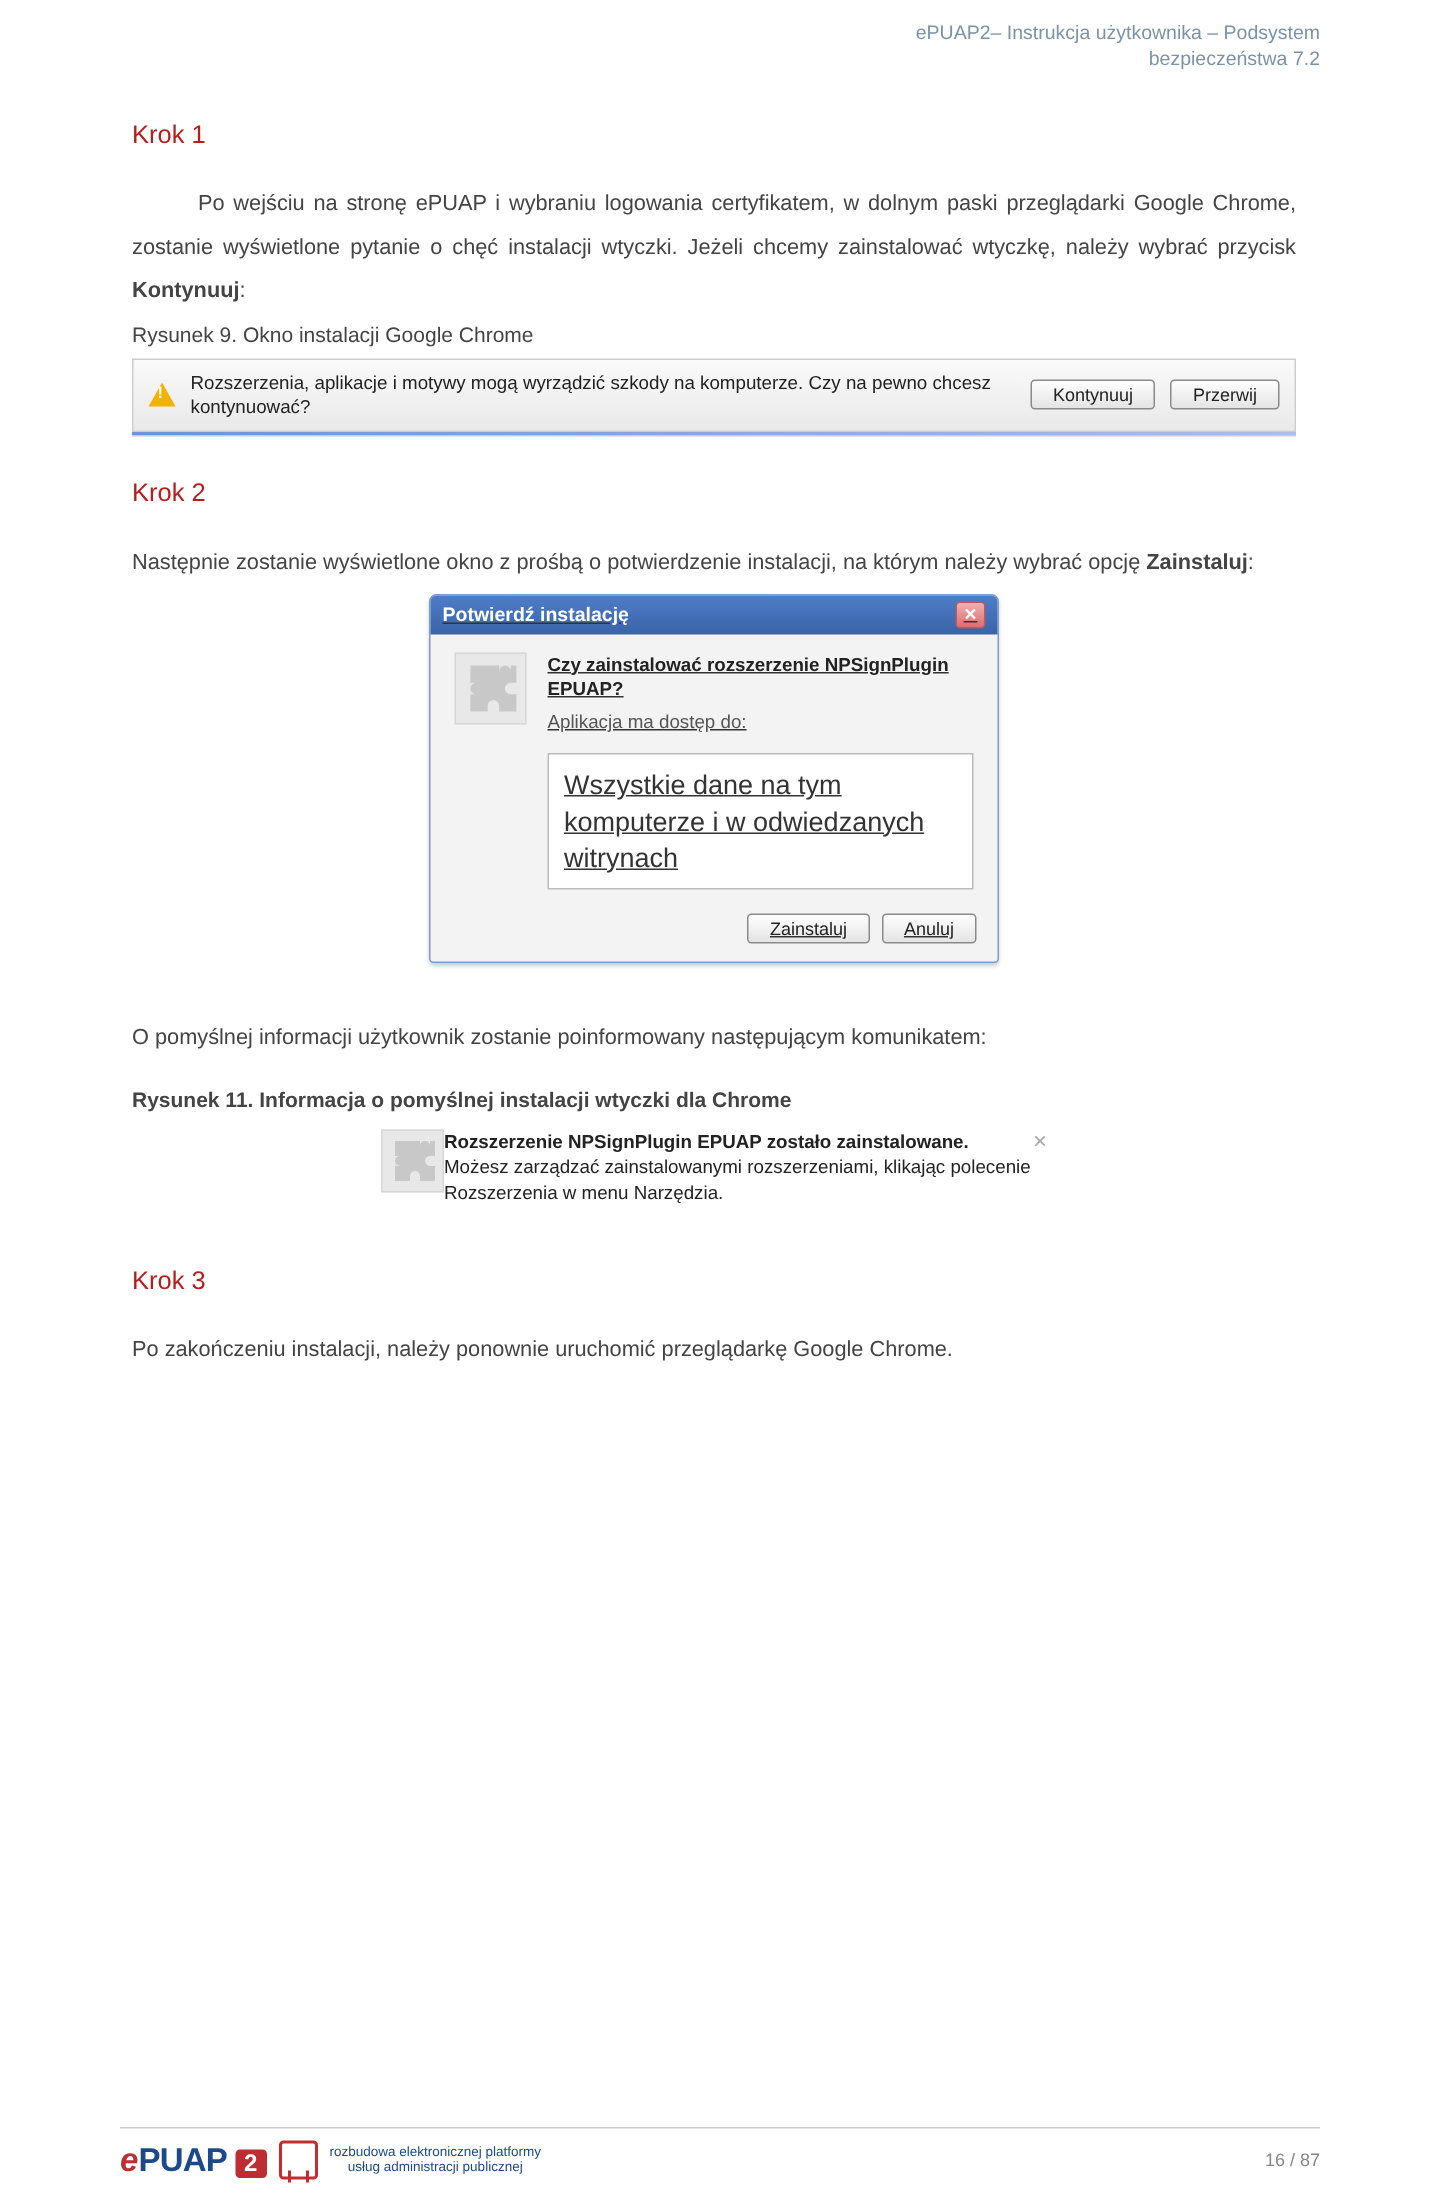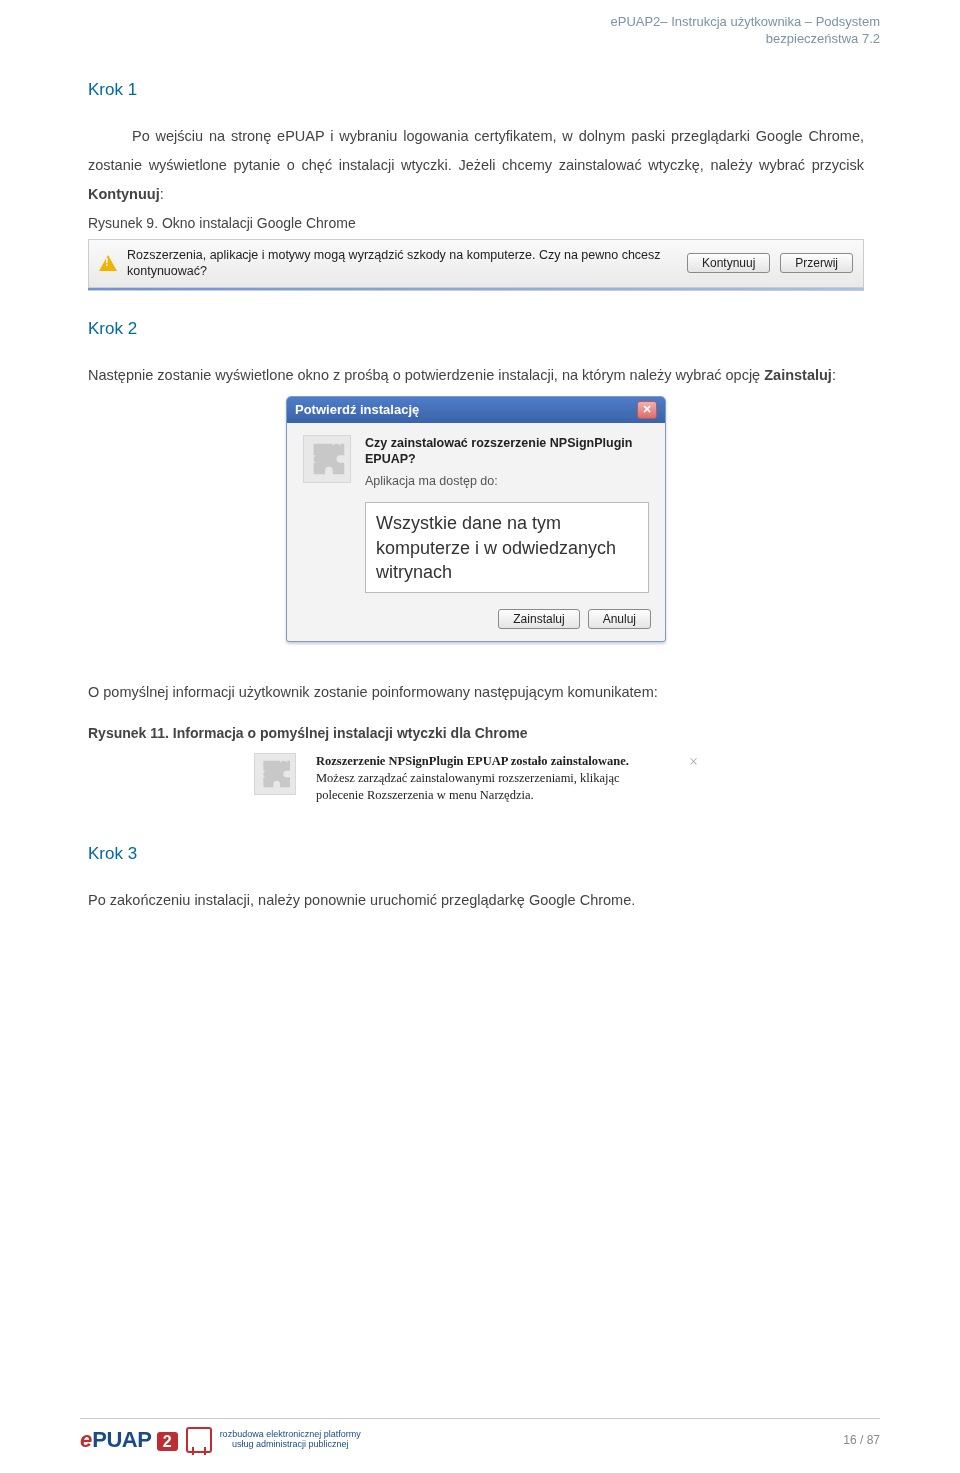--- a/index.html
+++ b/index.html
@@ -22,39 +22,39 @@
     line-height: 1.3;
   }
   .content {
     position: absolute;
     top: 80px;
     left: 88px;
     width: 776px;
   }
   .step-title {
     font-size: 17px;
-    color: #0369a1;
+    color: #b91c1c;
     margin-bottom: 22px;
   }
   .para {
     font-size: 14.5px;
     color: #444;
     line-height: 2.0;
     text-align: justify;
     margin-bottom: 4px;
   }
   .para-indent { text-indent: 44px; }
   .bold { font-weight: bold; }
   .caption {
     font-size: 14px;
     color: #444;
     margin: 6px 0 6px 0;
   }
   .fig-block1 { margin: 8px 0 28px 0; }
-  .fig-block2 { margin: 6px 0 36px 0; display:flex; justify-content:center; }
+  .fig-block2 { margin: 6px 0 36px 0; display:flex; justify-content:center;text-decoration:underline; }
   .fig-block3 { margin: 6px 0 34px 0; display:flex; justify-content:center; }
 
   
   .bar {
     width: 100%;
     background: linear-gradient(#fafafa,#e9e9e9);
     border: 1px solid #ccc;
     display: flex;
     align-items: center;
     padding: 7px 10px;
@@ -149,24 +149,24 @@
     display: flex;
     justify-content: flex-end;
     gap: 8px;
     padding: 6px 14px 12px 14px;
   }
 
   
   .notif {
     width: 460px;
     display: flex;
-    gap: 20px;
+    gap: 0;
     background: #fff;
     padding: 6px 8px;
-    font-family: Liberation Serif, serif;
+    font-family: Liberation Sans, sans-serif;
     font-size: 12.5px;
     color: #222;
   }
   .notif .puzzle { width: 42px; height: 42px; }
   .notif .ntxt { flex: 1; line-height: 1.35; }
   .notif .nstrong { font-weight: bold; }
   .notif .close-x { color: #aaa; font-size: 16px; }
 
   
   .footer {

